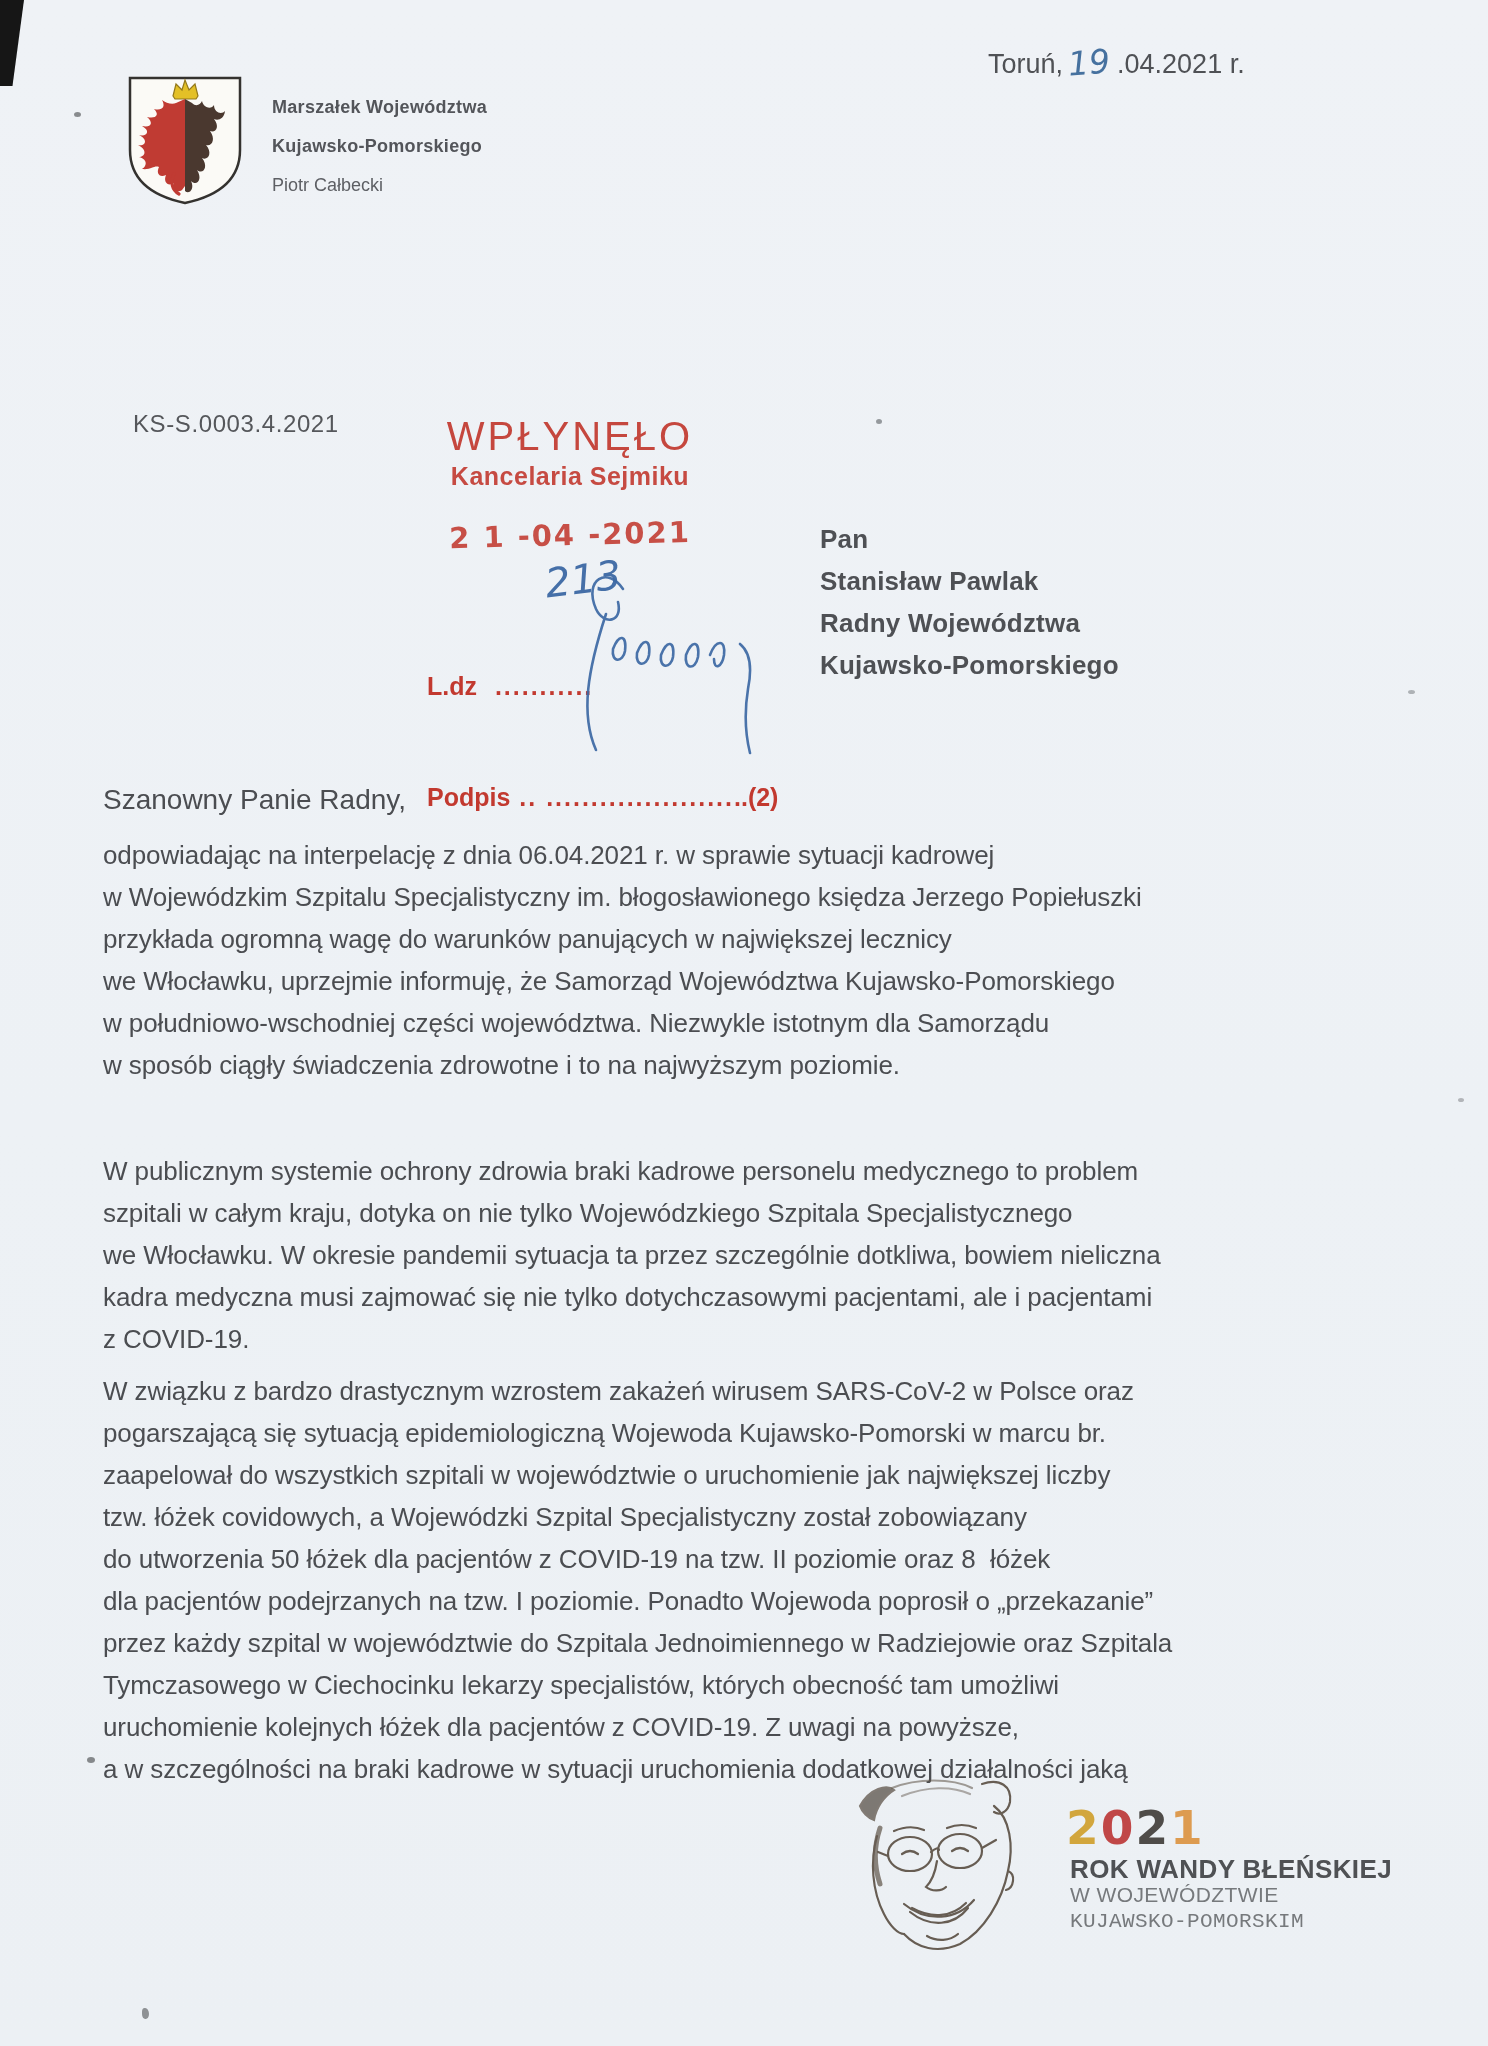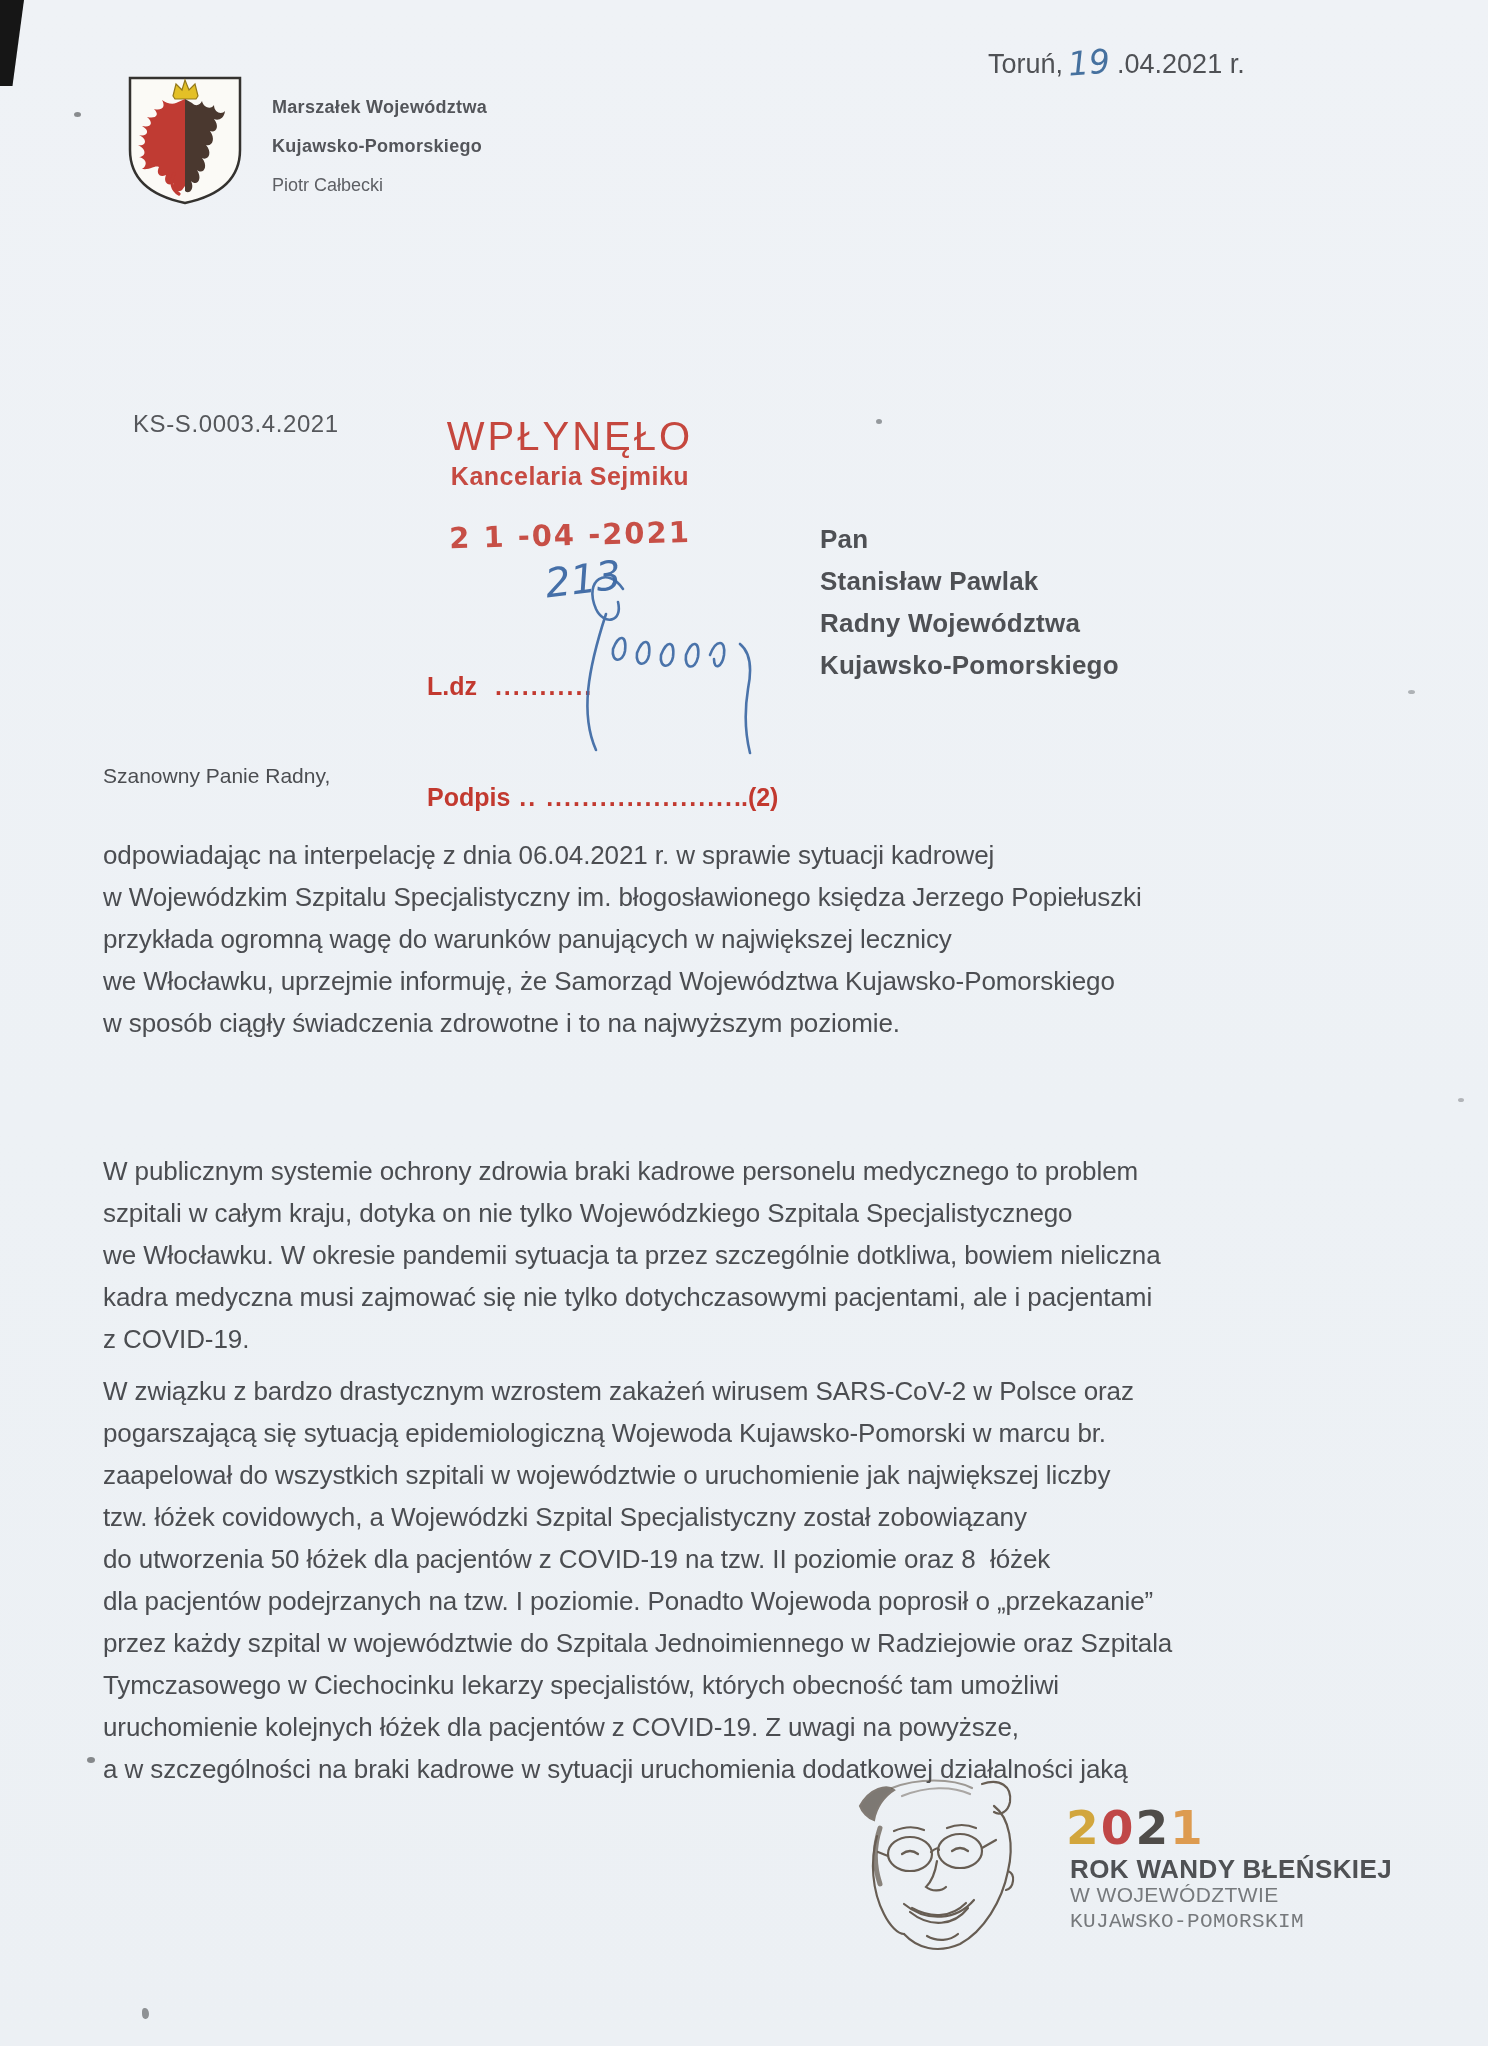--- a/index.html
+++ b/index.html
@@ -30,21 +30,21 @@
   .stamp .l2{font-size:25px;font-weight:bold;letter-spacing:.5px;margin-top:3px;opacity:.9;}
   .stamp .sdate{margin-top:27px;font-size:29px;font-weight:bold;letter-spacing:2px;
     transform:rotate(-1.5deg);opacity:.88;font-family:"DejaVu Sans",sans-serif;}
   .ldz-block{left:427px;top:594px;color:#c2392f;font-size:25px;font-weight:bold;line-height:37px;white-space:pre;}
   .ldz-block .dots{letter-spacing:2px;font-weight:bold;}
   .handwritten-number{left:545px;top:556px;color:#3d69a4;font-size:40px;font-style:italic;
     transform:rotate(-7deg);font-family:"DejaVu Sans",sans-serif;opacity:.95;}
   
   .recipient{left:820px;top:518px;font-size:26px;font-weight:bold;line-height:42px;color:#4e5054;letter-spacing:.2px;}
   
-  .salutation{left:103px;top:764px;font-size:21px;}
+  .salutation{left:103px;top:784px;font-size:28px;}
   .para{left:103px;font-size:26px;line-height:42px;letter-spacing:-0.1px;}
   .para div{white-space:pre;}
   .p1{top:834px;} .p2{top:1150px;} .p3{top:1370px;}
   
   .face{left:832px;top:1776px;}
   .year{left:1066px;top:1800px;font-size:47px;font-weight:bold;letter-spacing:2px;
     font-family:"DejaVu Sans",sans-serif;}
   .logo-l1{left:1070px;top:1854px;font-size:26px;font-weight:bold;color:#4f5154;letter-spacing:.4px;}
   .logo-l2{left:1070px;top:1883px;font-size:21px;color:#76797c;letter-spacing:.4px;}
   .logo-l3{left:1070px;top:1910px;font-size:21px;color:#76797c;letter-spacing:.4px;font-family:Liberation Mono, monospace;}
@@ -117,20 +117,21 @@
       <div>Kujawsko-Pomorskiego</div>
     </div>
 
   <div class="abs salutation">Szanowny Panie Radny,</div>
 
   <div class="abs para p1">
       <div>odpowiadając na interpelację z dnia 06.04.2021 r. w sprawie sytuacji kadrowej</div>
       <div>w Wojewódzkim Szpitalu Specjalistyczny im. błogosławionego księdza Jerzego Popiełuszki</div>
       <div>przykłada ogromną wagę do warunków panujących w największej lecznicy</div>
       <div>we Włocławku, uprzejmie informuję, że Samorząd Województwa Kujawsko-Pomorskiego</div>
+      <div>w południowo-wschodniej części województwa. Niezwykle istotnym dla Samorządu</div>
       <div>w sposób ciągły świadczenia zdrowotne i to na najwyższym poziomie.</div>
     </div>
   <div class="abs para p2">
       <div>W publicznym systemie ochrony zdrowia braki kadrowe personelu medycznego to problem</div>
       <div>szpitali w całym kraju, dotyka on nie tylko Wojewódzkiego Szpitala Specjalistycznego</div>
       <div>we Włocławku. W okresie pandemii sytuacja ta przez szczególnie dotkliwa, bowiem nieliczna</div>
       <div>kadra medyczna musi zajmować się nie tylko dotychczasowymi pacjentami, ale i pacjentami</div>
       <div>z COVID-19.</div>
     </div>
   <div class="abs para p3">

